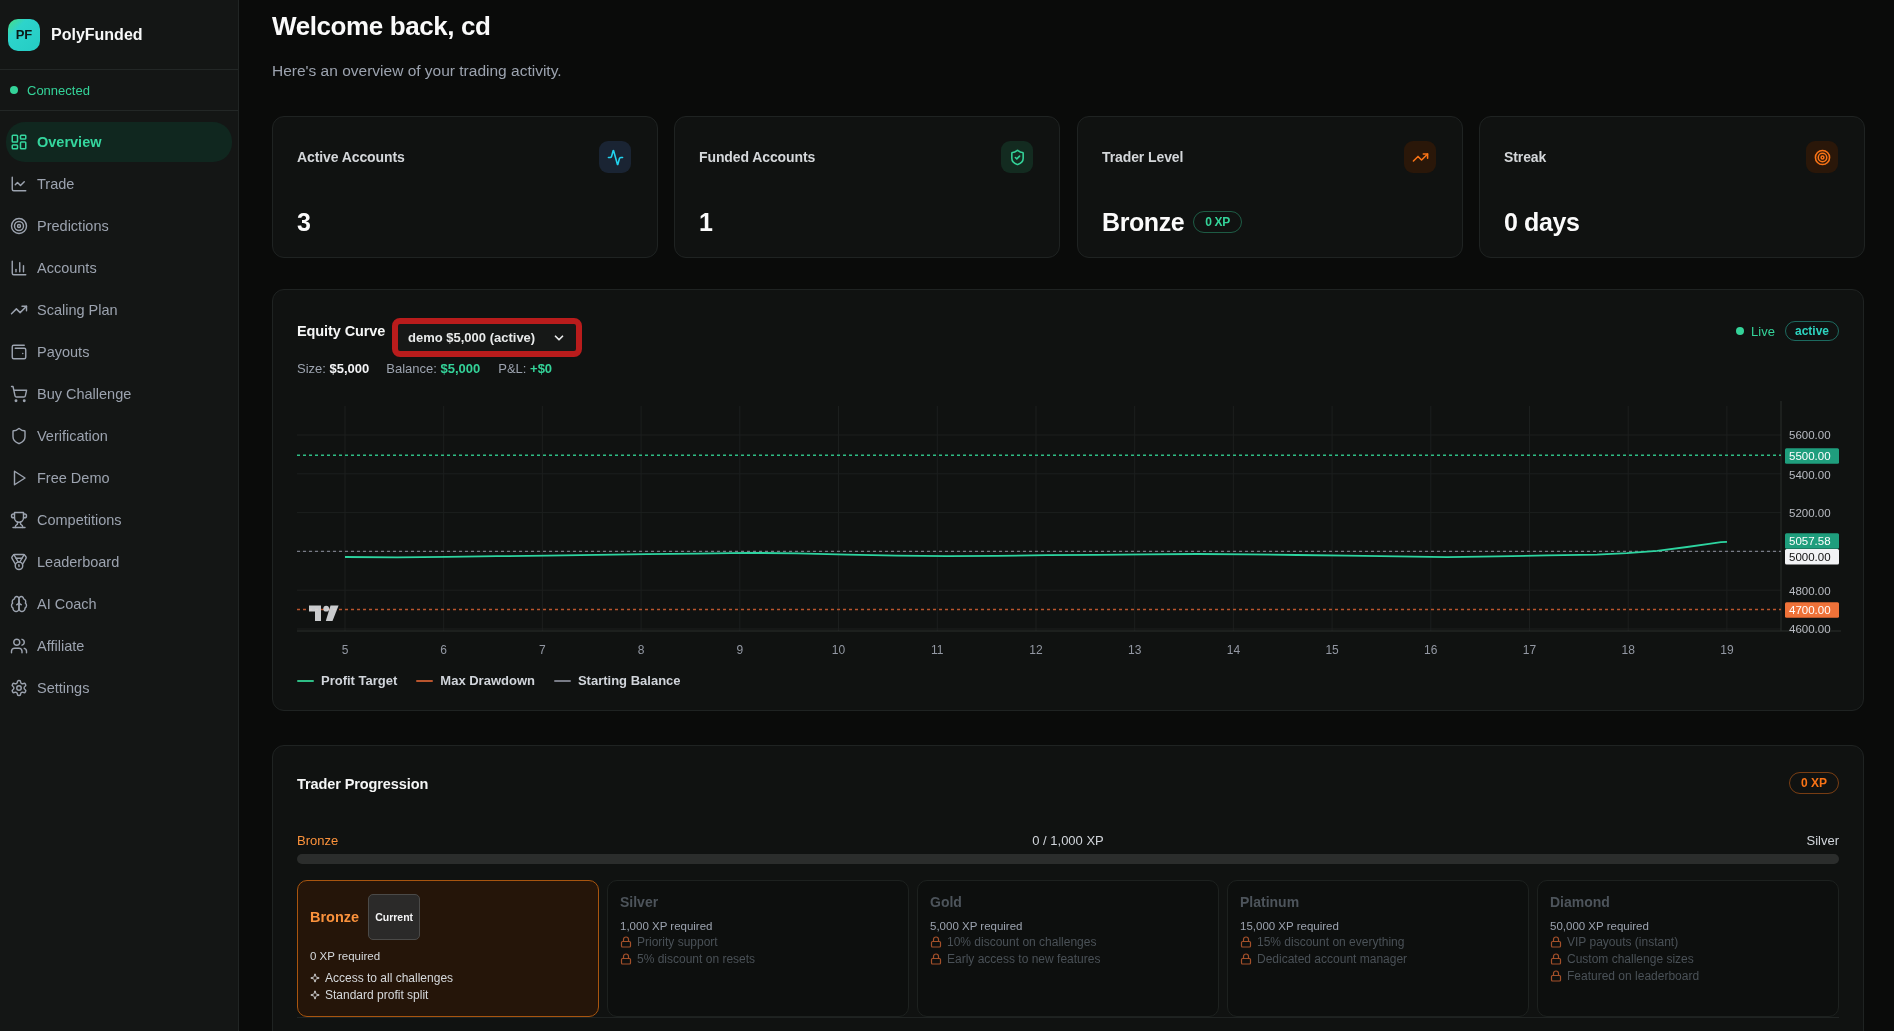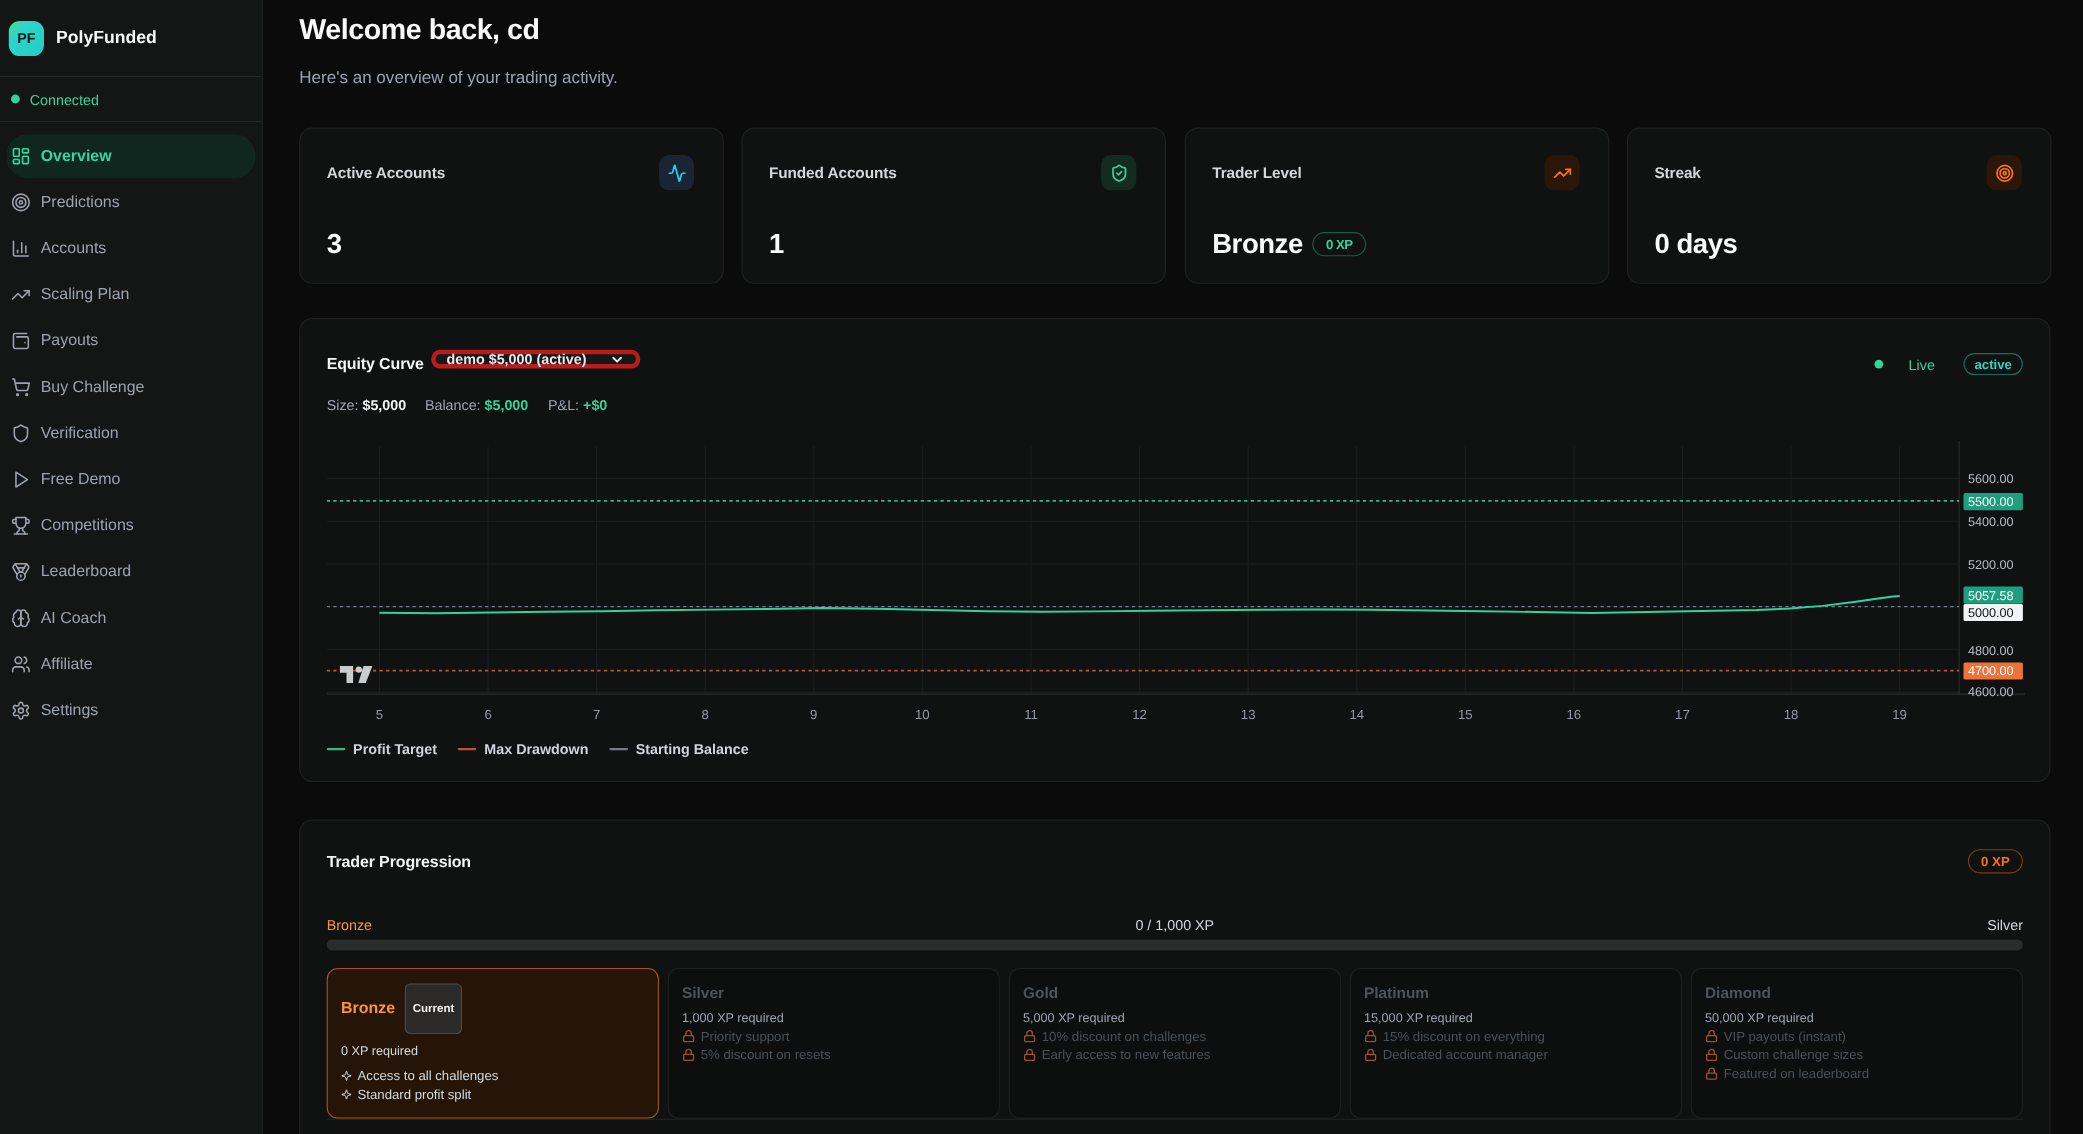--- a/index.html
+++ b/index.html
@@ -32,23 +32,23 @@
 .sval { position:absolute; left:24px; bottom:20px; font-size:25px; line-height:30px; font-weight:bold; color:#fbfbfb; display:flex; align-items:center; letter-spacing:-.4px; }
 .pill { display:inline-block; font-size:12px; font-weight:bold; border-radius:999px; padding:2px 11px; line-height:16px; }
 .pill.green { color:#34d399; border:1px solid rgba(52,211,153,.38); }
 
 
 .bigcard { position:absolute; left:32px; width:1592px; background:#101211; border:1px solid #1f2322; border-radius:12px; }
 
 
 #eq { top:289px; height:422px; }
 #eq-title { position:absolute; left:24px; top:26px; font-size:14.5px; font-weight:bold; color:#f5f6f6; line-height:30px; letter-spacing:-.1px; }
-#eq-select { position:absolute; left:119px; top:28px; width:190px; height:17px; background:#161817; border:4px solid #b91c1c; border-radius:8px; display:flex; align-items:center; padding:0 10px; font-size:13px; font-weight:bold; color:#e8eaea; }
+#eq-select { position:absolute; left:119px; top:28px; width:190px; height:39px; background:#161817; border:6px solid #b91c1c; border-radius:8px; display:flex; align-items:center; padding:0 10px; font-size:13px; font-weight:bold; color:#e8eaea; }
 #eq-select svg { margin-left:auto; }
-#eq-live { position:absolute; right:24px; top:31px; display:flex; align-items:center;gap:16px; }
+#eq-live { position:absolute; right:24px; top:31px; display:flex; align-items:center; }
 #eq-live .dot { width:8px; height:8px; border-radius:50%; background:#34d399; margin-right:7px; }
 #eq-live .lt { font-size:13px; color:#34d399; margin-right:10px; }
 #eq-live .ap { font-size:12px; font-weight:bold; color:#2dd4bf; border:1px solid rgba(45,212,191,.45); border-radius:999px; padding:2px 9px; }
 #eq-stats { position:absolute; left:24px; top:71px; font-size:13px; color:#9ca3af; }
 #eq-stats b { color:#f3f4f6; }
 #eq-stats .grn { color:#34d399; font-weight:bold; }
 #eq-chart { position:absolute; left:24px; top:111px; }
 #eq-legend { position:absolute; left:24px; top:383px; display:flex; align-items:center; font-size:13px; color:#d1d5db; }
 .lg-dash { width:17px; height:2px; border-radius:1px; margin-right:7px; }
 .lg-item { display:flex; align-items:center; margin-right:19px;font-weight:bold; }
@@ -88,20 +88,24 @@
     <div id="conn-dot"></div>
       <div id="conn-txt">Connected</div>
   </div>
   <nav id="nav">
       <div class="nitem active"><svg width="19" height="19" viewBox="0 0 24 24" fill="none" stroke="#35d69e" stroke-width="2" stroke-linecap="round" stroke-linejoin="round">
           <rect x="3" y="3" width="7" height="9" rx="1"></rect>
           <rect x="14" y="3" width="7" height="5" rx="1"></rect>
           <rect x="14" y="12" width="7" height="9" rx="1"></rect>
           <rect x="3" y="16" width="7" height="5" rx="1"></rect>
         </svg>Overview</div>
+<div class="nitem"><svg width="19" height="19" viewBox="0 0 24 24" fill="none" stroke="#9ca3af" stroke-width="1.9" stroke-linecap="round" stroke-linejoin="round">
+          <path d="M3 3v16a2 2 0 0 0 2 2h16"></path>
+          <path d="m19 9-5 5-4-4-3 3"></path>
+        </svg>Trade</div>
 <div class="nitem"><svg width="19" height="19" viewBox="0 0 24 24" fill="none" stroke="#9ca3af" stroke-width="1.9" stroke-linecap="round" stroke-linejoin="round">
           <circle cx="12" cy="12" r="10"></circle>
           <circle cx="12" cy="12" r="6"></circle>
           <circle cx="12" cy="12" r="2"></circle>
         </svg>Predictions</div>
 <div class="nitem"><svg width="19" height="19" viewBox="0 0 24 24" fill="none" stroke="#9ca3af" stroke-width="1.9" stroke-linecap="round" stroke-linejoin="round">
           <path d="M3 3v16a2 2 0 0 0 2 2h16"></path>
           <path d="M18 17V9"></path>
           <path d="M13 17V5"></path>
           <path d="M8 17v-3"></path>

